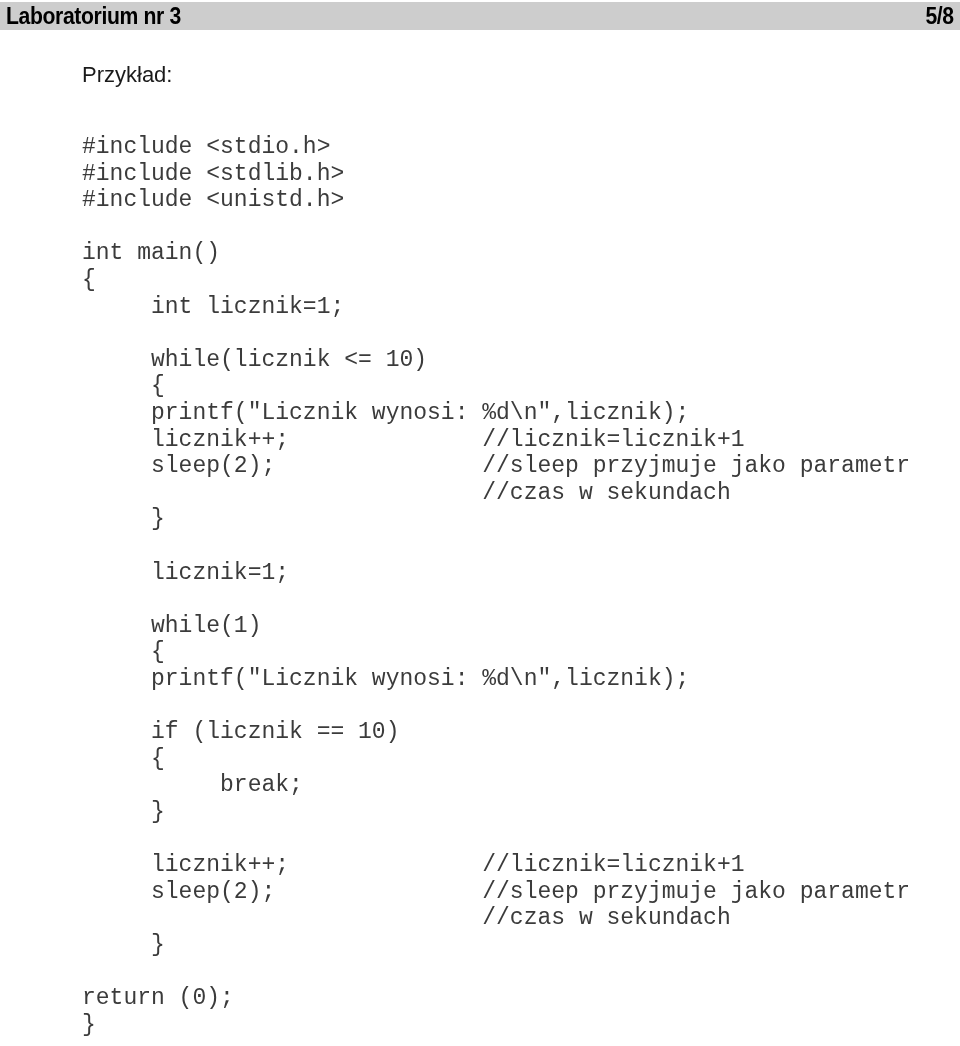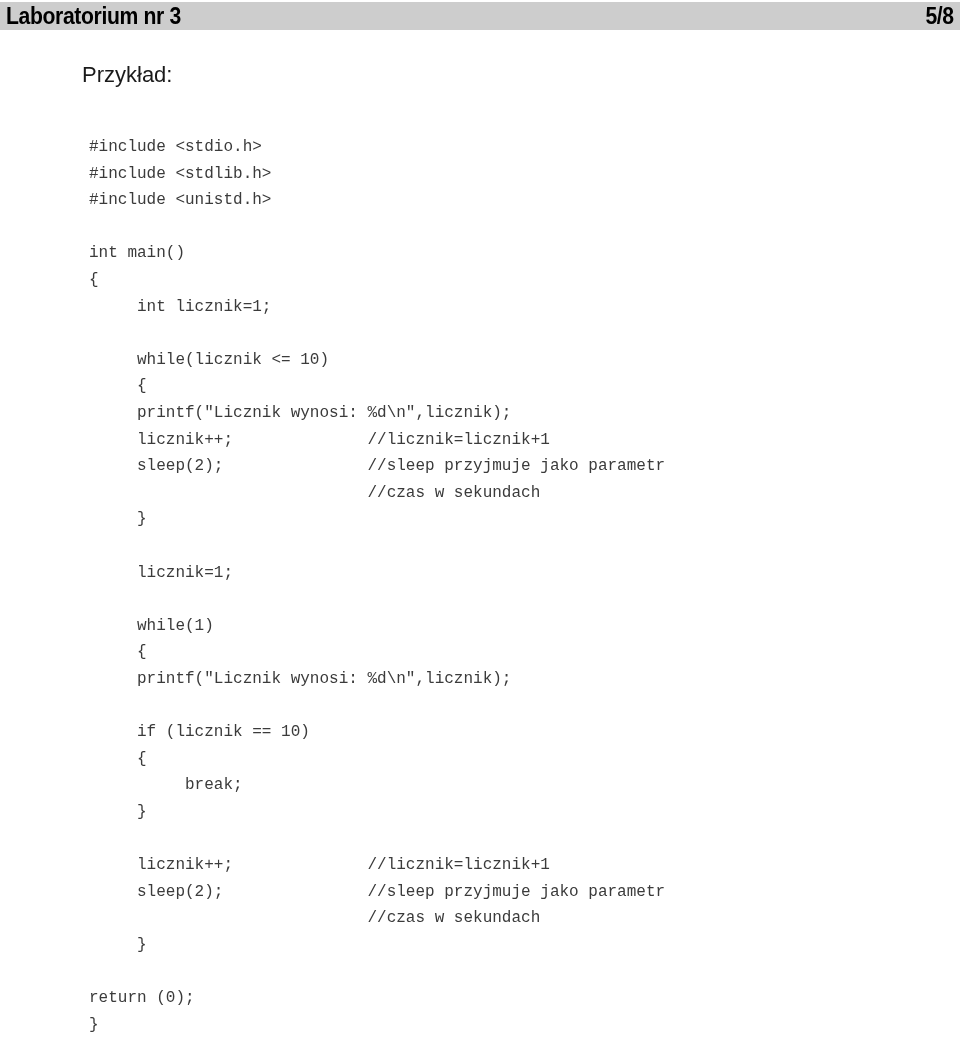--- a/index.html
+++ b/index.html
@@ -67,25 +67,25 @@
     font-size: 22px;
     font-weight: 400;
     color: #1a1a1a;
     margin: 4px;
     padding: 0;
     line-height: 30px;
     white-space: pre;
   }
 
   .code-block {
-    margin: 11px;
+    margin: 4px;
     padding: 0;
     margin-top: 44px;
     font-family: "Liberation Mono", "DejaVu Sans Mono", monospace;
-    font-size: 16px;
+    font-size: 23px;
     line-height: 26.6px;
     color: #3b3b3b;
     white-space: pre;
     letter-spacing: 0px;
     tab-size: 4;
   }
   .code-block .ln {
     display: block;
     min-height: 26.6px;
     white-space: pre;

